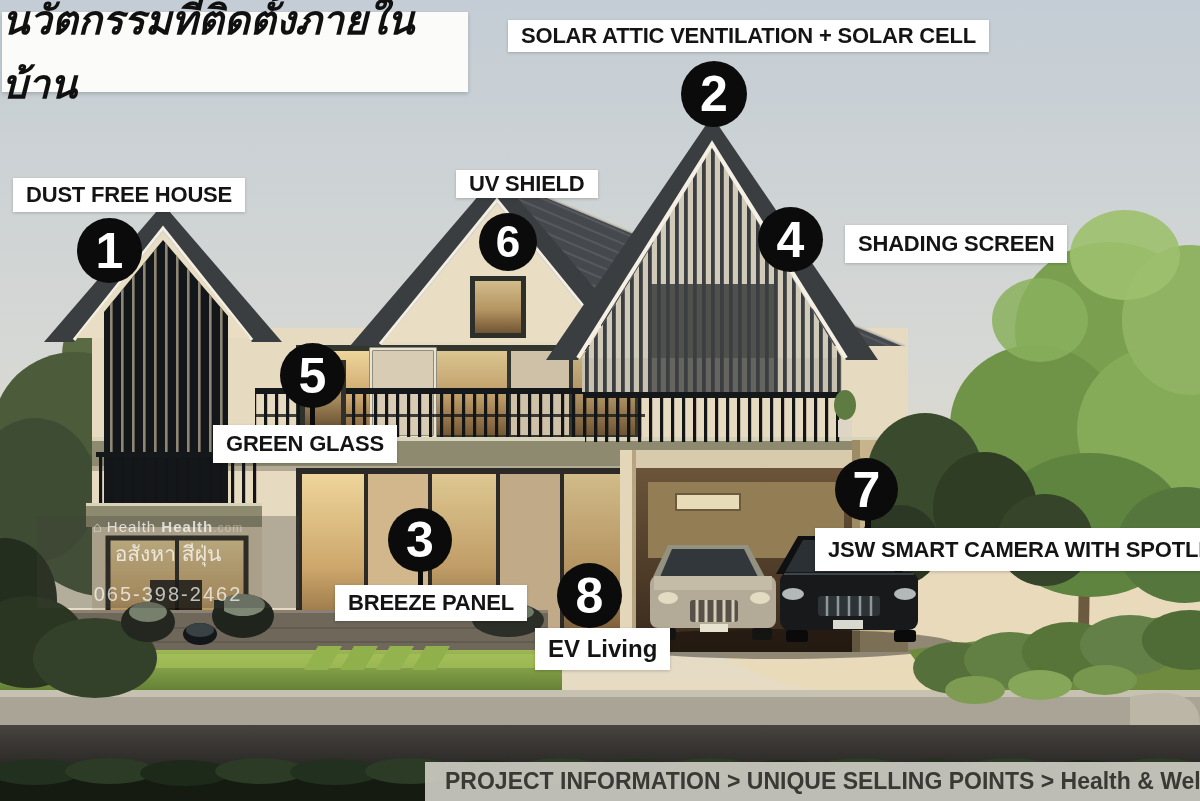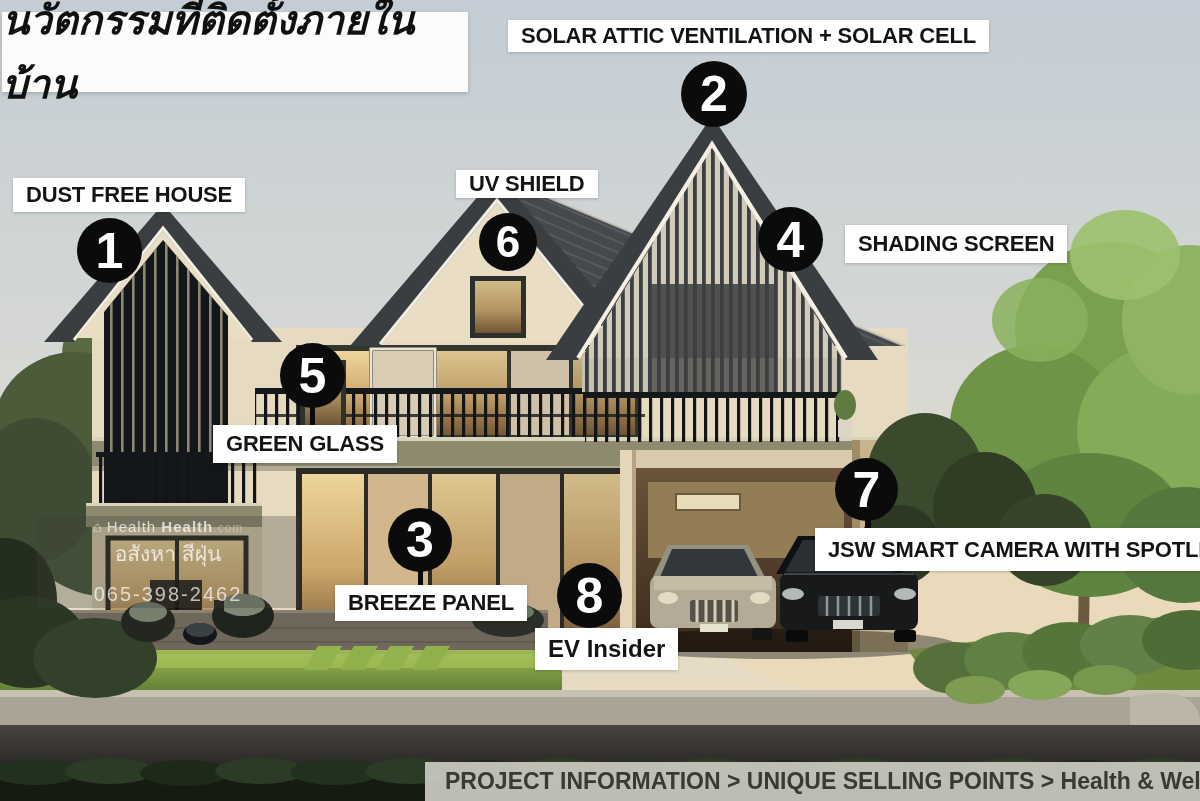--- a/index.html
+++ b/index.html
@@ -347,21 +347,21 @@
   <div class="ann-circle" id="c7">7</div>
   <div class="ann-circle" id="c8">8</div>
 
   <div class="ann-label" id="l1">DUST FREE HOUSE</div>
   <div class="ann-label" id="l2">SOLAR ATTIC VENTILATION + SOLAR CELL</div>
   <div class="ann-label" id="l4">SHADING SCREEN</div>
   <div class="ann-label" id="l3">BREEZE PANEL</div>
   <div class="ann-label" id="l5">GREEN GLASS</div>
   <div class="ann-label" id="l6">UV SHIELD</div>
   <div class="ann-label" id="l7">JSW  SMART CAMERA WITH SPOTLIGHT</div>
-  <div class="ann-label" id="l8">EV Insider</div>
+  <div class="ann-label" id="l8">EV Living</div>
 
   <div id="watermark">
     <div class="wm1">
       <span class="wm-icon">⌂</span><span>Health</span> <span class="bold">Health</span><span class="suffix">.com</span>
     </div>
     <div class="wm2">อสังหา สีฝุ่น</div>
     <div class="wm3">065-398-2462</div>
   </div>
 
   <div id="footer-bar">

